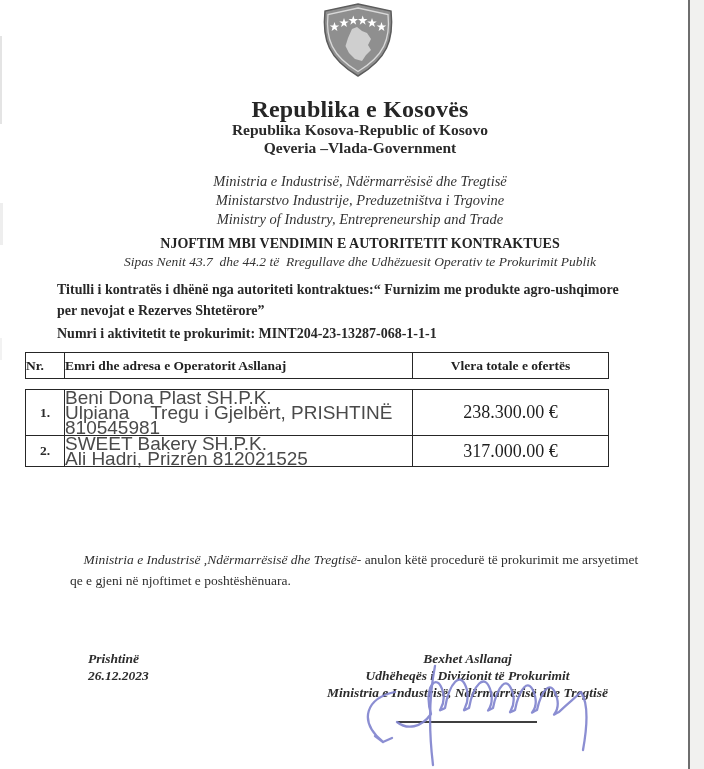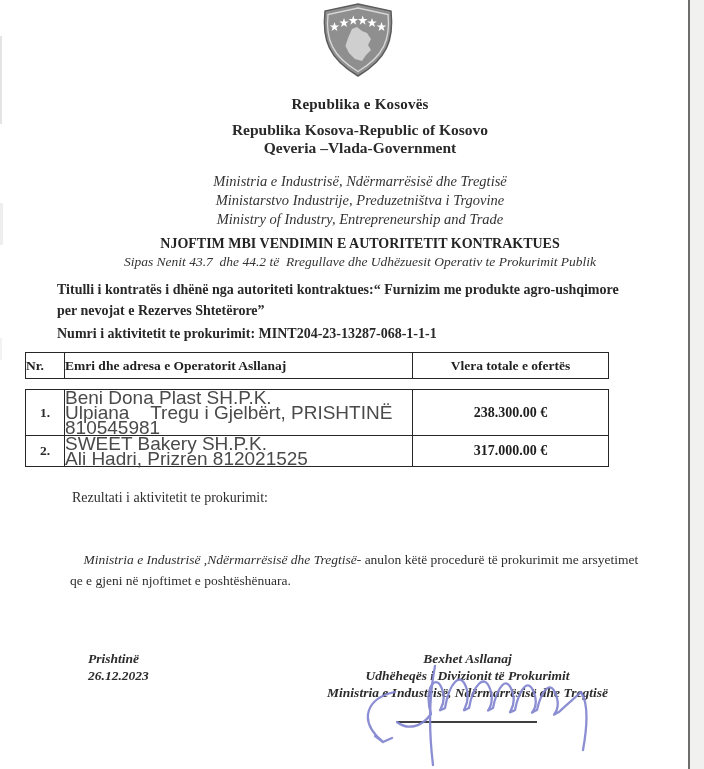--- a/index.html
+++ b/index.html
@@ -10,21 +10,21 @@
   .abs{position:absolute;}
   .center-block{left:30px;width:660px;text-align:center;}
   
   .scan-line{left:688px;top:0;width:2px;height:769px;background:#6e6e6e;}
   .scan-band{left:690px;top:0;width:14px;height:769px;background:#f1f1ef;}
   
   .art1{left:0;top:36px;width:2px;height:88px;background:#e4e4e4;}
   .art2{left:0;top:203px;width:3px;height:42px;background:#eeeeee;}
   .art3{left:0;top:338px;width:2px;height:22px;background:#f2f2f2;}
 
-  .h1{top:96px;font-size:15px;font-weight:bold;color:#262626;letter-spacing:.2px;}
+  .h1{top:96px;font-size:24px;font-weight:bold;color:#262626;letter-spacing:.2px;}
   .h2{top:121px;font-size:15.5px;font-weight:bold;color:#2a2a2a;}
   .h3{top:139px;font-size:15.5px;font-weight:bold;color:#2a2a2a;}
   .ministry{font-style:italic;font-size:14.5px;color:#333;line-height:19px;}
   .m1{top:172px;} .m2{top:191px;} .m3{top:210px;}
 
   .notice-title{top:236px;font-size:14px;font-weight:bold;color:#242424;}
   .notice-sub{top:254px;font-size:13.5px;font-style:italic;color:#333;white-space:pre-wrap;}
 
   .para{left:57px;width:578px;font-size:14px;font-weight:bold;line-height:21px;color:#282828;}
   .titulli{top:279px;}
@@ -38,21 +38,21 @@
   .col-nr{width:38px;}
   .col-name{width:347px;}
   .col-val{width:195px;}
   .th{font-size:13.5px;font-weight:bold;color:#222;}
   .th-nr{text-align:left;padding-left:6px;margin-top:15px;}
   .th-name{text-align:left;padding-left:8px;}
   .th-val{text-align:center;}
   .cell-nr{text-align:center;font-size:13.5px;font-weight:bold;color:#2b2b2b;}
   .cell-co{font-family:"Liberation Sans", sans-serif;font-size:19px;line-height:15px;
            color:#4a4a4a;padding:1px 4px 1px 8px;white-space:pre-wrap;}
-  .cell-val{text-align:center;font-size:14px;font-weight:bold;color:#1e1e1e;}
+  .cell-val{text-align:center;font-size:18px;font-weight:normal;color:#1e1e1e;}
   .tbody-tbl tr{height:31px;}
 
   .rezultati{left:72px;top:490px;font-size:14px;color:#2e2e2e;}
   .result-para{left:70px;top:528px;width:578px;font-size:13.5px;line-height:21px;
                color:#2e2e2e;white-space:pre-wrap;}
   .seg-it{font-style:italic;}
   .seg-b{font-weight:normal;}
 
   .footer-left{left:88px;top:650px;font-size:13.5px;font-style:italic;font-weight:bold;
                line-height:17px;color:#2c2c2c;}
@@ -132,21 +132,20 @@
     </tr>
     <tr>
       <td class="cell-nr col-nr">2.</td>
       <td class="cell-co col-name">SWEET Bakery SH.P.K.
 Ali Hadri, Prizren 812021525</td>
       <td class="cell-val col-val">317.000.00 €</td>
     </tr>
   </tbody>
     </table>
 
-  <div class="abs rezultati">Rezultati i aktivitetit te prokurimit:</div>
   <div class="abs result-para">
     <span class="seg-it">Ministria e Industrisë ,Ndërmarrësisë dhe Tregtisë- </span><span class="seg-b">anulon</span><span> këtë procedurë të prokurimit me arsyetimet qe e gjeni në njoftimet e poshtëshënuara.</span>
   </div>
 
   <div class="abs footer-left">
     <div>Prishtinë</div>
     <div>26.12.2023</div>
   </div>
 
   <div class="abs footer-right">

